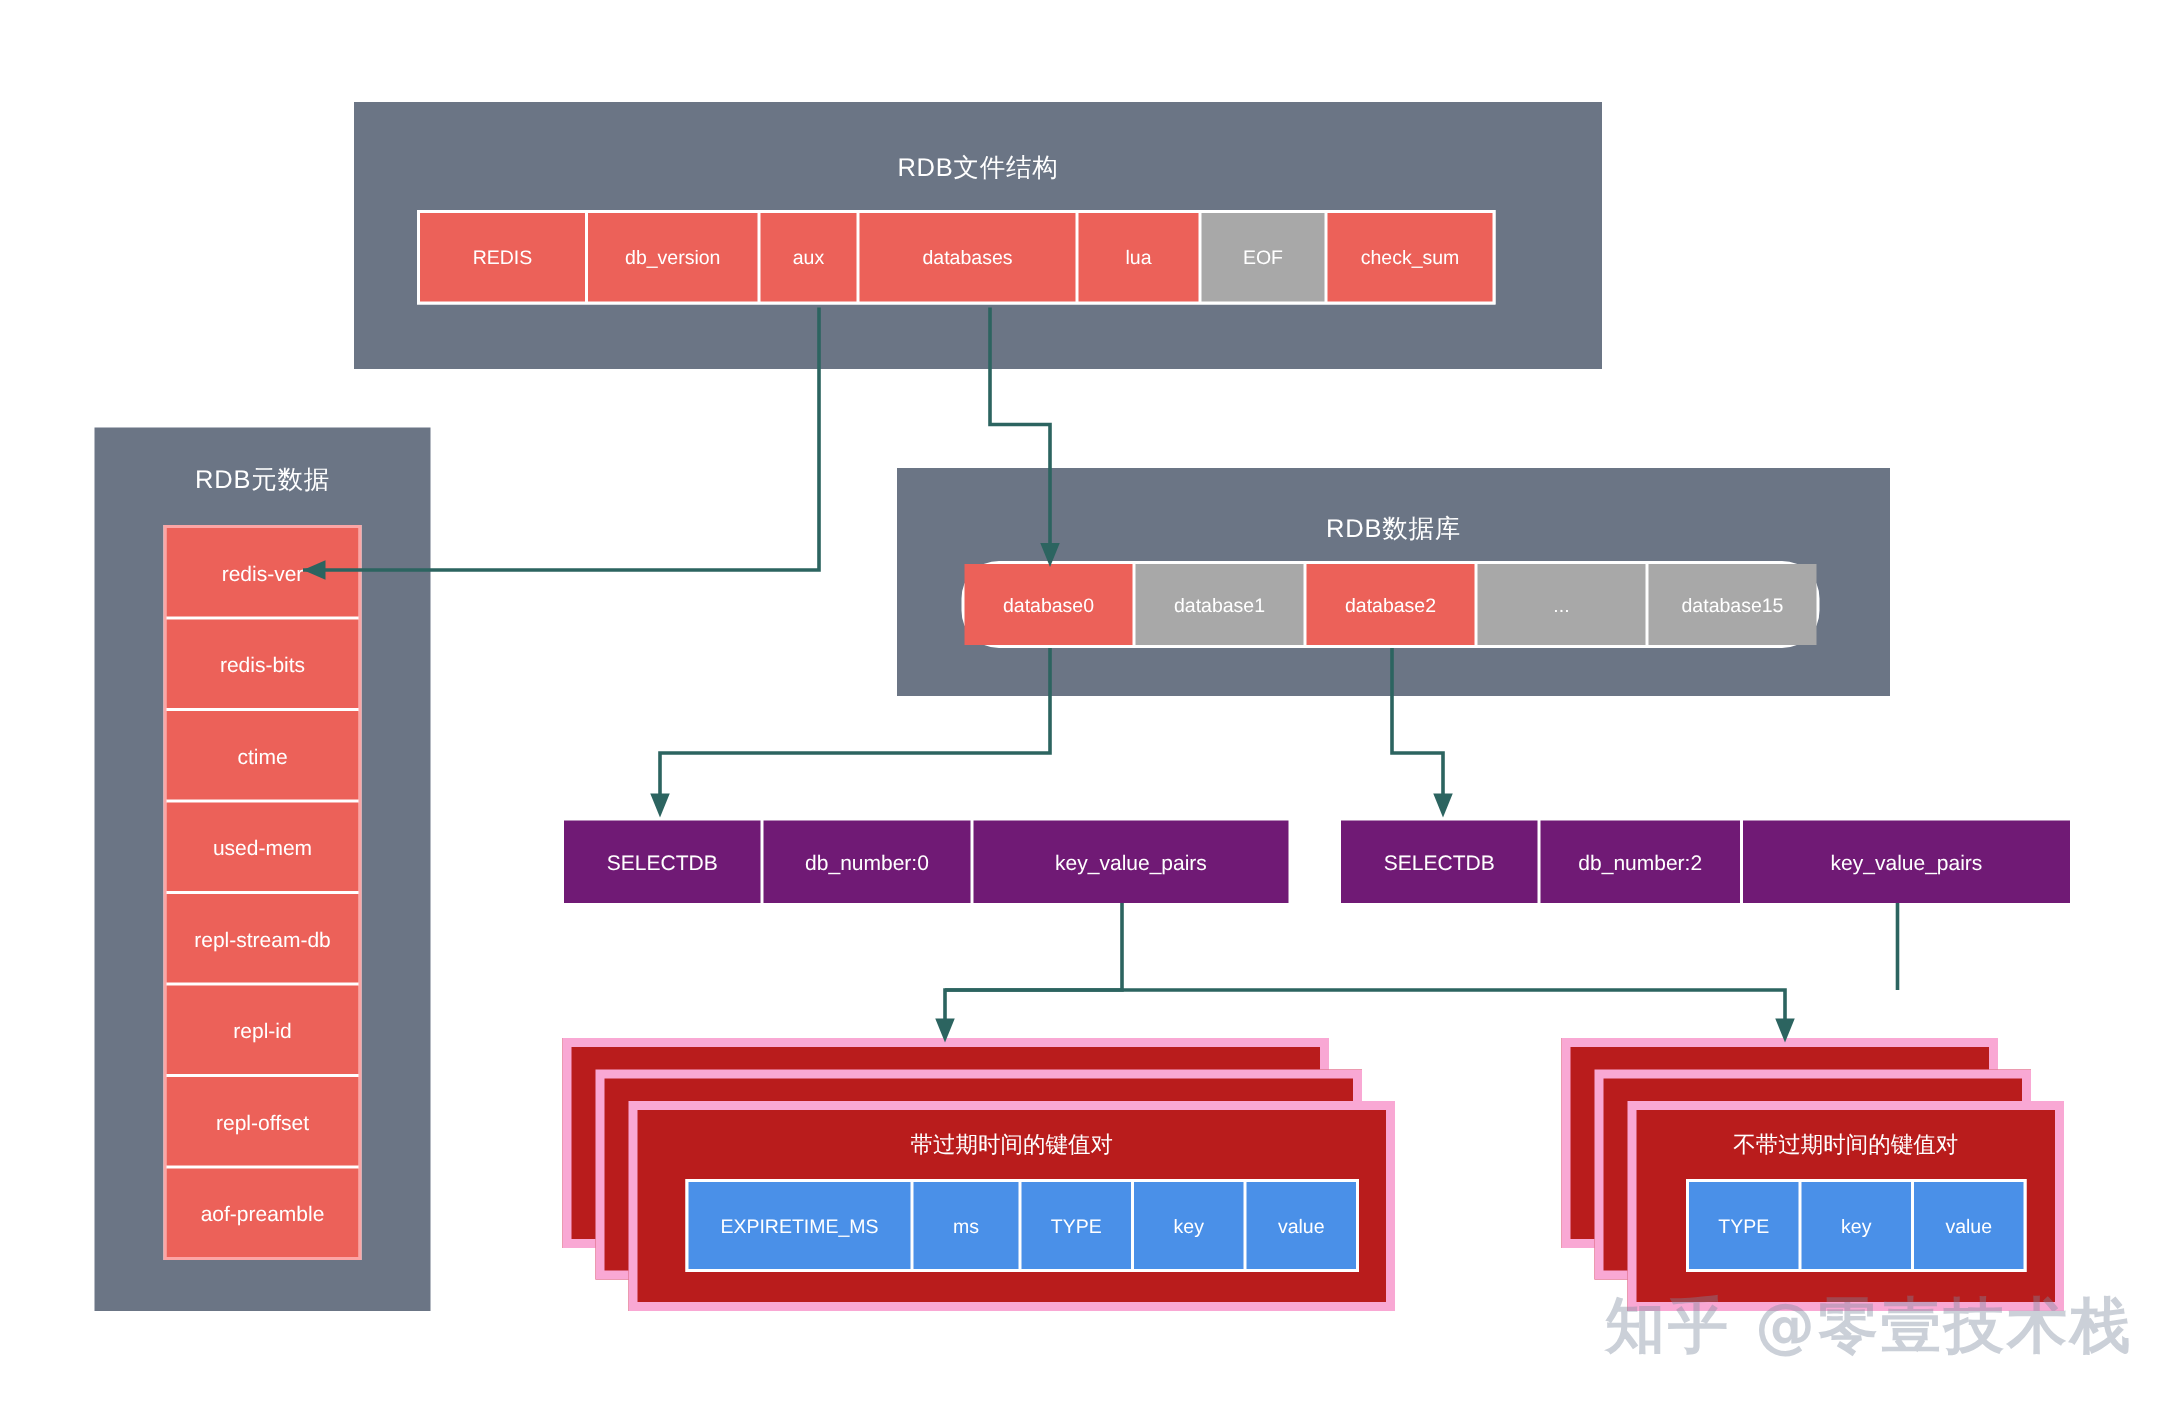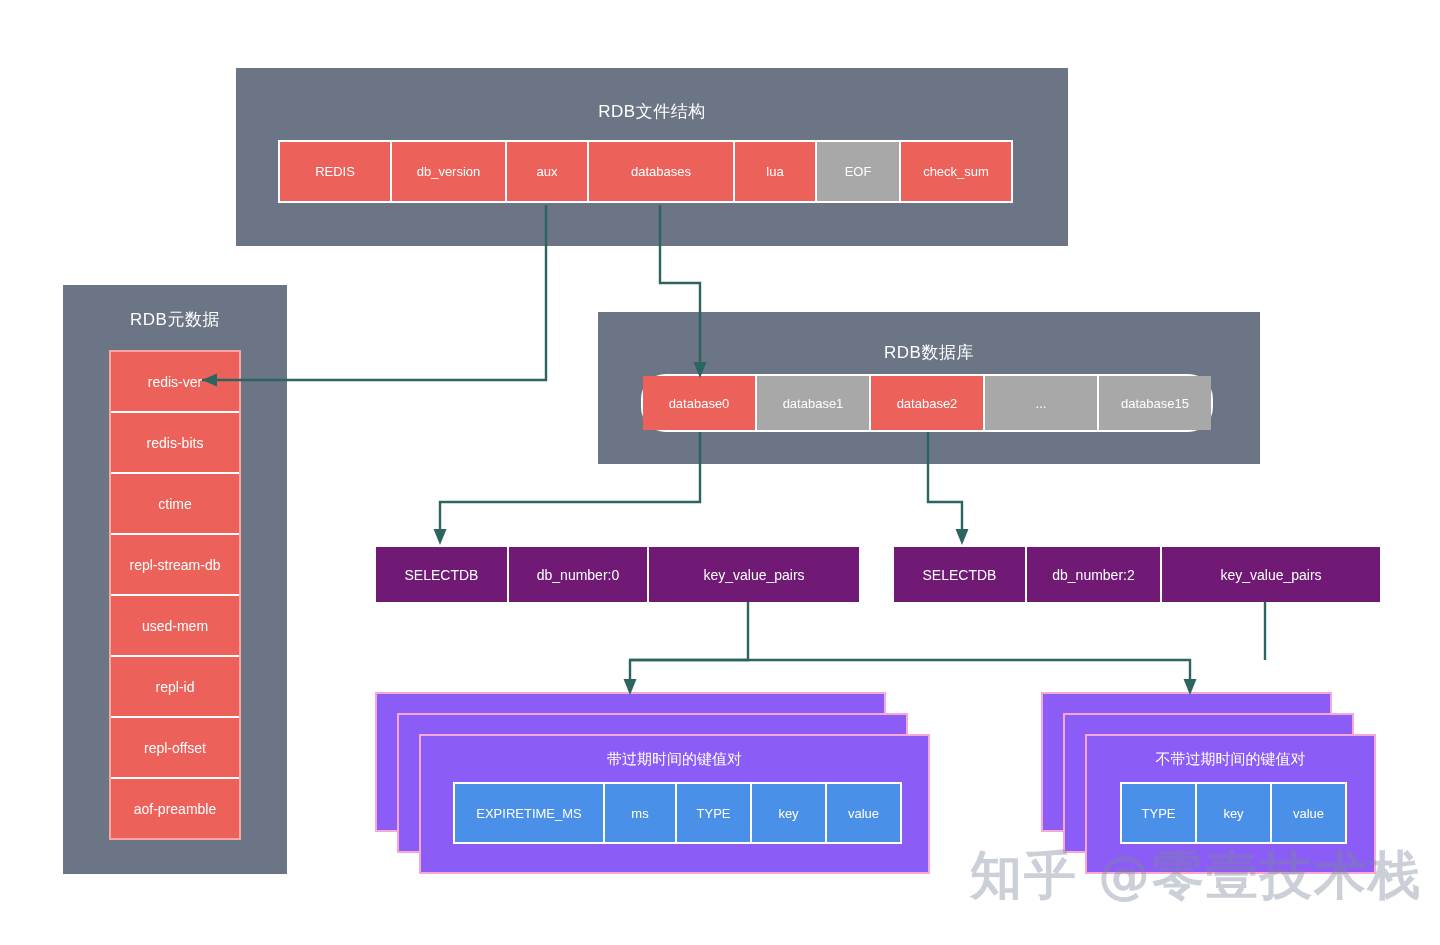--- a/index.html
+++ b/index.html
@@ -40,69 +40,69 @@
   .vstack .cell{height:59px;font-size:14px;}
 
   
   .tealrow{position:absolute;display:flex;gap:2px;box-sizing:border-box;
            border:1px solid #ffffff;background:#ffffff;}
   .tealrow .cell{height:55px;font-size:14px;}
 
   
   .cardstack{position:absolute;}
   .card{
-    position:absolute;background:#8b5cf6;border:2px solid #f9a8d4;
+    position:absolute;background:#b91c1c;border:6px solid #f9a8d4;
     box-sizing:border-box;
   }
   .card-title{
     position:absolute;left:0;right:0;top:14px;text-align:center;
     color:#ffffff;font-size:15px;white-space:nowrap;
   }
   .card .row{position:absolute;}
 
   
   svg.wires{position:absolute;left:0;top:0;width:1440px;height:945px;
             pointer-events:none;overflow:visible;}
   .wire{stroke:#2c6460;stroke-width:2.4;fill:none;}
   .wirehead{fill:#2c6460;}
 
   
   .watermark{
     position:absolute;right:18px;bottom:34px;
-    font-size:52px;color:rgba(125,138,158,.40);
+    font-size:40px;color:rgba(125,138,158,.40);
     font-family:"DejaVu Sans","Liberation Sans",sans-serif;
     white-space:nowrap;letter-spacing:2px;font-weight:bold;
   }
 </style>
 </head>
 <body>
 
 <div class="stage">
 
   <div class="panel" style="left:236px;top:68px;width:832px;height:178px;">
     <div class="panel-title" style="top:32px;">RDB文件结构</div>
     <div class="row" id="fs-row" style="left:42px;top:72px;height:63px;">
         <div class="cell red" style="width: 110px;">REDIS</div>
         <div class="cell red" style="width: 113px;">db_version</div>
-        <div class="cell red" style="width: 80px;">aux</div>
+        <div class="cell red" style="width: 64px;">aux</div>
         <div class="cell red" style="width: 144px;">databases</div>
         <div class="cell red" style="width: 80px;">lua</div>
         <div class="cell gray" style="width: 82px;">EOF</div>
         <div class="cell red" style="width: 110px;">check_sum</div>
       </div>
   </div>
 
   <div class="panel" style="left:63px;top:285px;width:224px;height:589px;">
     <div class="panel-title" style="top:23px;">RDB元数据</div>
     <div class="vstack" id="meta-stack" style="left:46px;top:65px;width:132px;">
         <div class="cell red">redis-ver</div>
         <div class="cell red">redis-bits</div>
         <div class="cell red">ctime</div>
+        <div class="cell red">used-mem</div>
         <div class="cell red">repl-stream-db</div>
-        <div class="cell red">used-mem</div>
         <div class="cell red">repl-id</div>
         <div class="cell red">repl-offset</div>
         <div class="cell red">aof-preamble</div>
       </div>
   </div>
 
   <div class="panel" style="left:598px;top:312px;width:662px;height:152px;">
     <div class="panel-title" style="top:29px;">RDB数据库</div>
     <div class="row" id="db-row" style="left:43px;top:62px;height:58px;border-radius:25px;">
         <div class="cell red" style="width: 112px;">database0</div>

